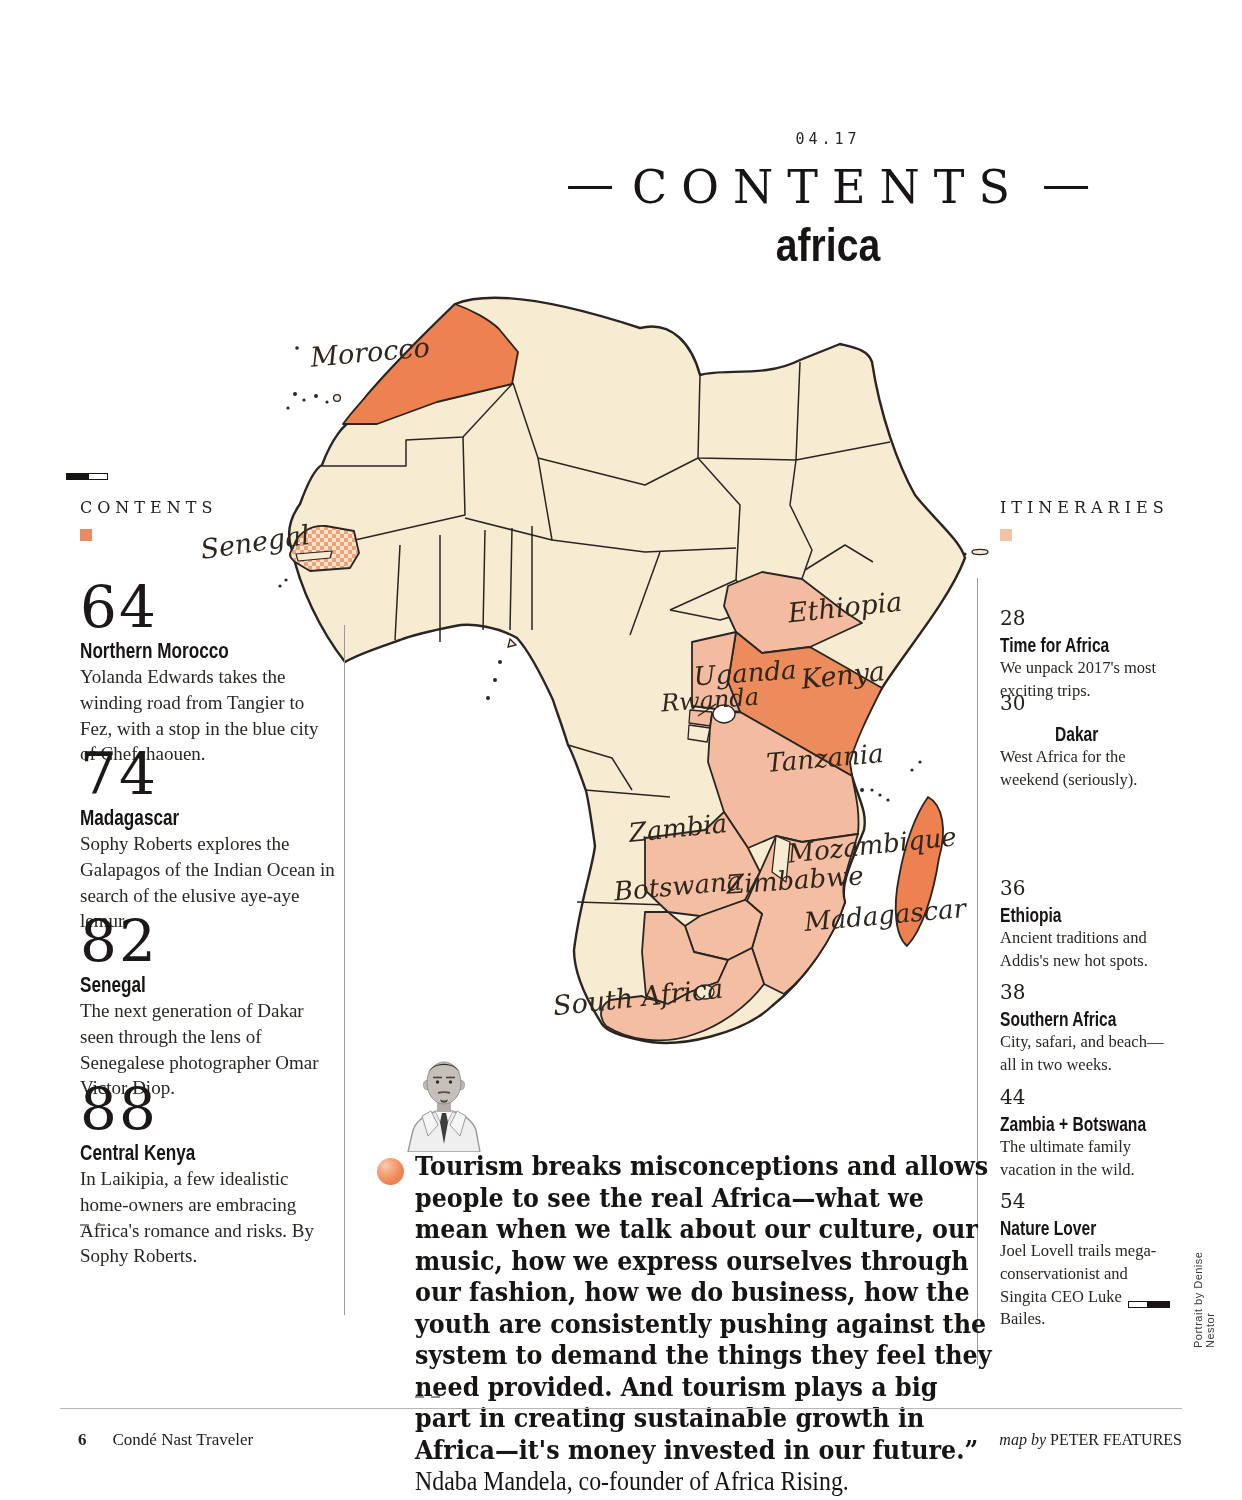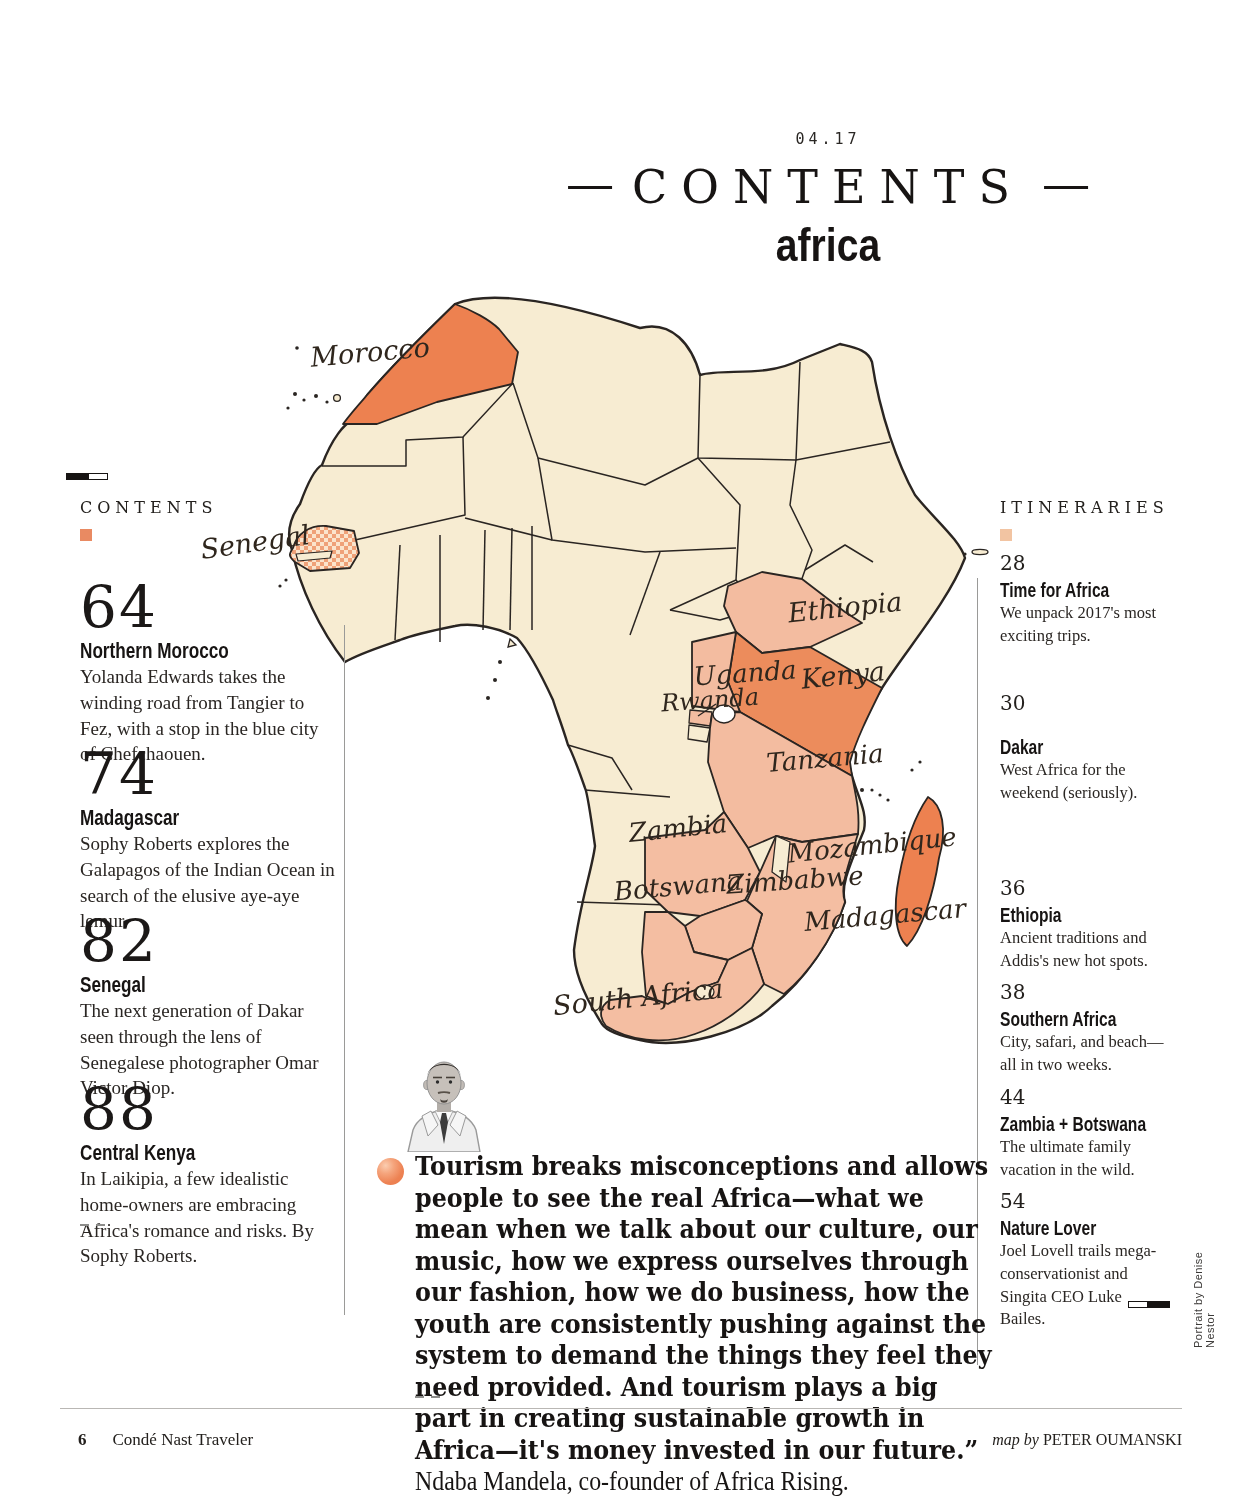--- a/index.html
+++ b/index.html
@@ -225,28 +225,28 @@
     <div class="feat-body">In Laikipia, a few idealistic home-owners are embracing Africa's romance and risks. By Sophy Roberts.</div>
   </div>
   <div class="dashes" style="left:80px;top:1224px;">
       <i></i>
       <i></i>
     </div>
 
   <div class="abs col-label" style="left:1000px;top:498px;">ITINERARIES</div>
   <div class="abs sq" style="left:1000px;top:529px;background:#F2C4A2;"></div>
 
-  <div class="abs" style="left:1000px;top:553px;">
+  <div class="abs" style="left:1000px;top:608px;">
     <div class="it-num">28</div>
     <div style="margin-top:6px;"><span class="h-cond it-head">Time for Africa</span></div>
     <div class="it-body">We unpack 2017's most exciting trips.</div>
   </div>
   <div class="abs" style="left:1000px;top:693px;">
     <div class="it-num">30</div>
-    <div style="margin-top:23px;"><span class="h-cond it-head">Dakar</span></div>
+    <div style="margin-top:10px;text-align:center;"><span class="h-cond it-head">Dakar</span></div>
     <div class="it-body">West Africa for the weekend (seriously).</div>
   </div>
   <div class="abs" style="left:1000px;top:878px;">
     <div class="it-num">36</div>
     <div style="margin-top:6px;"><span class="h-cond it-head">Ethiopia</span></div>
     <div class="it-body">Ancient traditions and Addis's new hot spots.</div>
   </div>
   <div class="abs" style="left:1000px;top:982px;">
     <div class="it-num">38</div>
     <div style="margin-top:6px;"><span class="h-cond it-head">Southern Africa</span></div>
@@ -298,16 +298,16 @@
     </div>
 
   <div class="vcredit" style="left:1192px;top:1228px;height:120px;">Portrait by Denise Nestor</div>
 
   <div class="frule" style="top:1408px;"></div>
   <div class="footer-left" style="left:78px;top:1430px;font-family:Liberation Serif, serif;">
     <b>6</b><span>Condé Nast Traveler</span>
   </div>
   <div class="footer-right" style="right:60px;top:1431px;">
     <span class="mby">map by</span>
-    <span>PETER OUMANSKI</span>
+    <span>PETER FEATURES</span>
   </div>
 
 </div>
 
 </body></html>

